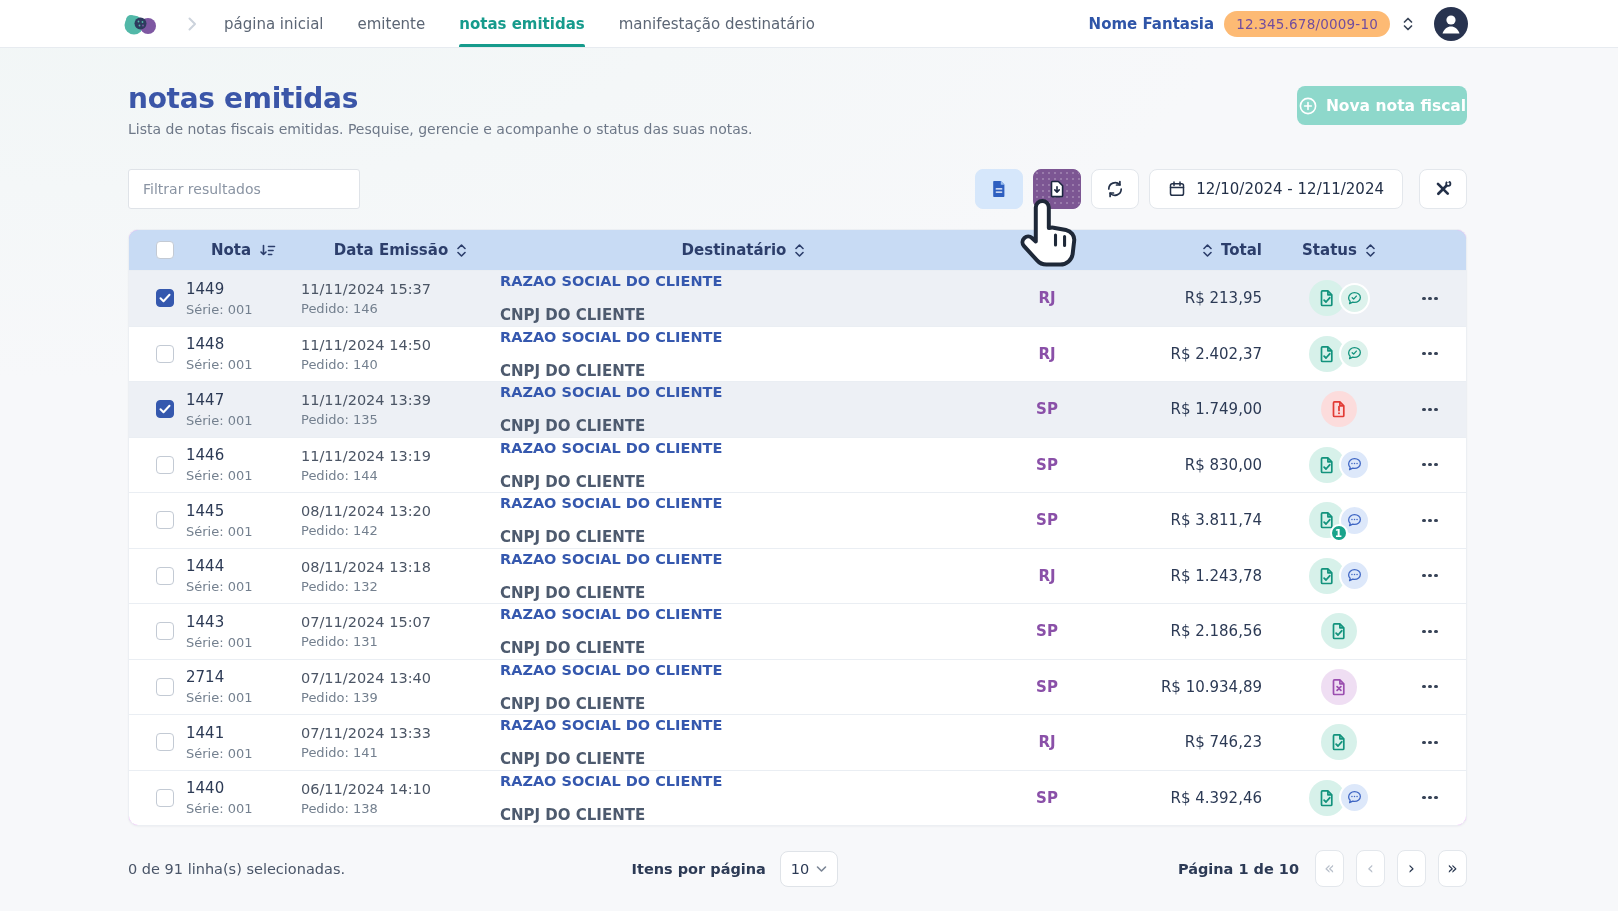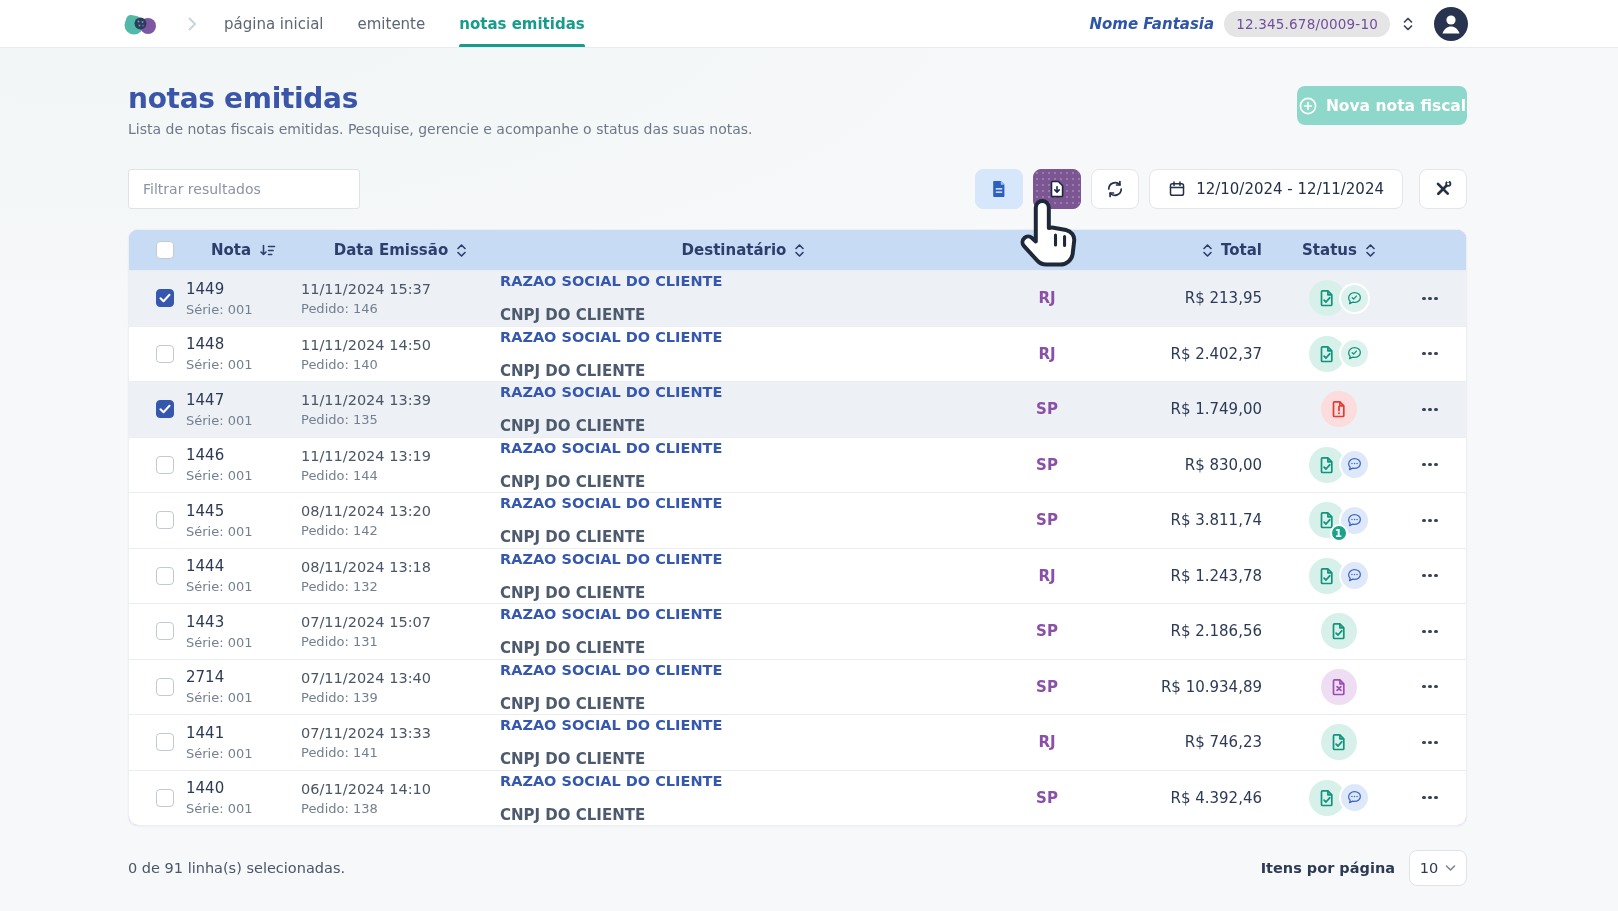--- a/index.html
+++ b/index.html
@@ -15,22 +15,22 @@
   .nav-left { display:flex; align-items:center; gap:24px; height:100%; }
   .logo { display:flex; align-items:center; cursor:pointer; }
   .crumb-chev { color:#ccd3dc; display:flex; }
   .nav-items { display:flex; align-items:center; gap:34px; height:100%; }
   .nav-item { font-size:15px; color:#5c6675; height:100%; display:flex; align-items:center;
     cursor:pointer; position:relative; white-space:nowrap; }
   .nav-item.active { color:#169b8c; font-weight:bold; }
   .nav-item.active::after { content:""; position:absolute; left:0; right:0; bottom:0;
     height:3px; background:#169b8c; border-radius:2px 2px 0 0; }
   .nav-right { margin-left:auto; display:flex; align-items:center; gap:10px; }
-  .company-name { font-weight:bold; font-size:15px; color:#2f55a8;font-style:italic; }
-  .cnpj-pill { background:#e5e5e5; color:#714d9e; font-size:13.5px; padding:5px 12px;
+  .company-name { font-weight:bold; font-size:15px; color:#2f55a8; }
+  .cnpj-pill { background:#fdba74; color:#714d9e; font-size:13.5px; padding:5px 12px;
     border-radius:999px; letter-spacing:.2px; }
   .unfold { display:flex; color:#3a4558; cursor:pointer; padding:0 2px; }
   .avatar { width:34px; height:34px; border-radius:50%; background:#28334f; display:flex;
     align-items:center; justify-content:center; margin-left:8px; cursor:pointer; }
   
   main { padding:0 151px 0 128px; }
   .title-row { display:flex; margin-top:34px; }
   h1 { font-size:28px; color:#3b56a8; letter-spacing:-.3px; }
   .subtitle { margin-top:6px; font-size:14px; color:#6e7888; }
   .new-btn { margin-left:auto; align-self:flex-start; margin-top:4px;
@@ -137,20 +137,21 @@
     </span>
     <span class="crumb-chev">
       <svg width="16" height="16" viewBox="0 0 16 16">
           <path d="M5.5 2.5L11 8l-5.5 5.5" fill="none" stroke="currentColor" stroke-width="2" stroke-linecap="round" stroke-linejoin="round"></path>
         </svg>
     </span>
     <nav class="nav-items">
       <span class="nav-item">página inicial</span>
       <span class="nav-item">emitente</span>
       <span class="nav-item active">notas emitidas</span>
+      <span class="nav-item">manifestação destinatário</span>
     </nav>
   </div>
   <div class="nav-right">
     <span class="company-name">Nome Fantasia</span>
     <span class="cnpj-pill">12.345.678/0009-10</span>
     <span class="unfold">
       <svg width="12" height="16" viewBox="0 0 12 16">
           <path d="M2.5 6l3.5-3.5L9.5 6M2.5 10l3.5 3.5L9.5 10" fill="none" stroke="currentColor" stroke-width="1.7" stroke-linecap="round" stroke-linejoin="round"></path>
         </svg>
     </span>
@@ -793,20 +794,27 @@
       <span class="ipp-label">Itens por página</span>
       <span class="ipp-select">
         <span>10</span>
         <span style="display:flex;color:#7a8494;">
           <svg width="11" height="8" viewBox="0 0 11 8">
               <path d="M1.5 2l4 4 4-4" fill="none" stroke="currentColor" stroke-width="1.6" stroke-linecap="round" stroke-linejoin="round"></path>
             </svg>
         </span>
       </span>
     </div>
+    <div class="page-group">
+      <span class="page-info">Página 1 de 10</span>
+      <button class="pg-btn disabled">«</button>
+      <button class="pg-btn disabled">‹</button>
+      <button class="pg-btn">›</button>
+      <button class="pg-btn">»</button>
+    </div>
   </div>
 </main>
 
 <div class="cursor">
   <svg width="62" height="76" viewBox="0 0 34 42">
     <path d="M13.3 1.6c2 0 3.6 1.6 3.6 3.6v11.4l1-.2c.5-.1 1.1-.1 1.6 0l6.9 1.3c2.9.6 4.9 3.2 4.5 6.1l-.8 6.9c-.4 3.5-3.4 6.1-6.9 6.1h-7.6c-2 0-3.9-.8-5.2-2.3l-7.2-7.9c-1.2-1.3-1.1-3.3.2-4.5 1.2-1.1 3-1.1 4.2 0l2.1 1.9V5.2c0-2 1.6-3.6 3.6-3.6z" fill="#ffffff" stroke="#1e2838" stroke-width="2.2" stroke-linejoin="round"></path>
     <path d="M20.6 20.5v5.5M25.6 21.3v4.9" fill="none" stroke="#1e2838" stroke-width="1.7" stroke-linecap="round"></path>
   </svg>
 </div>
 

